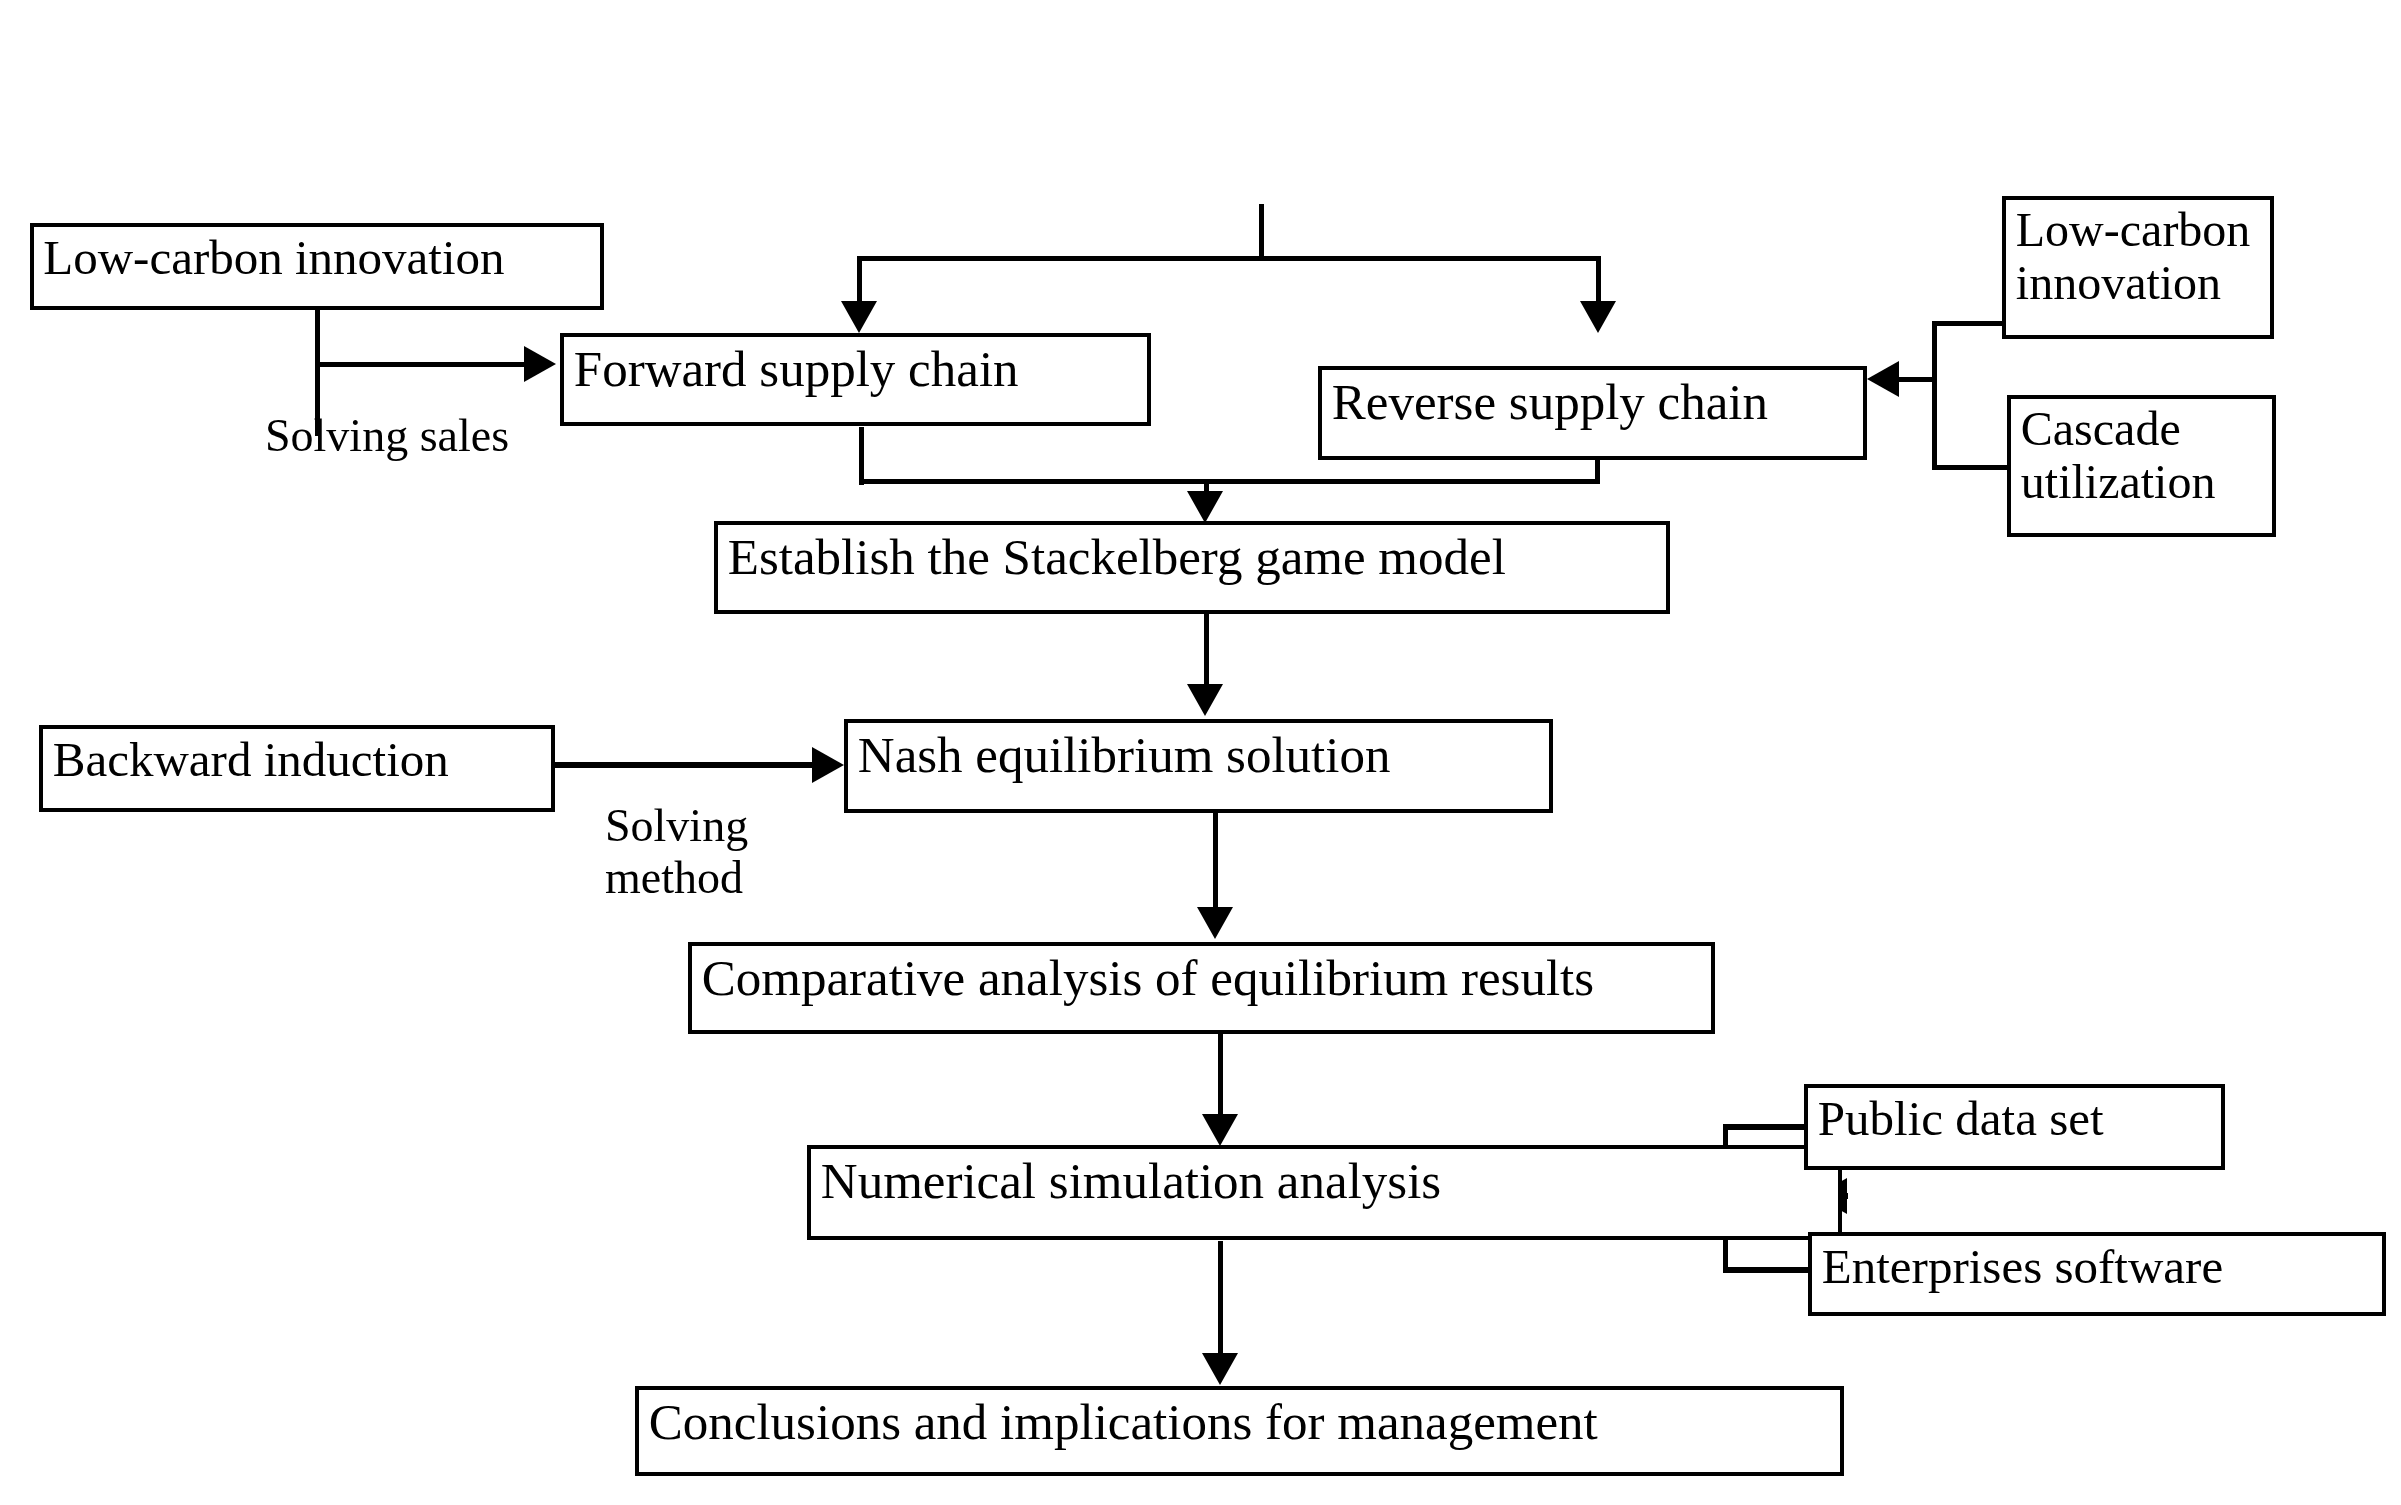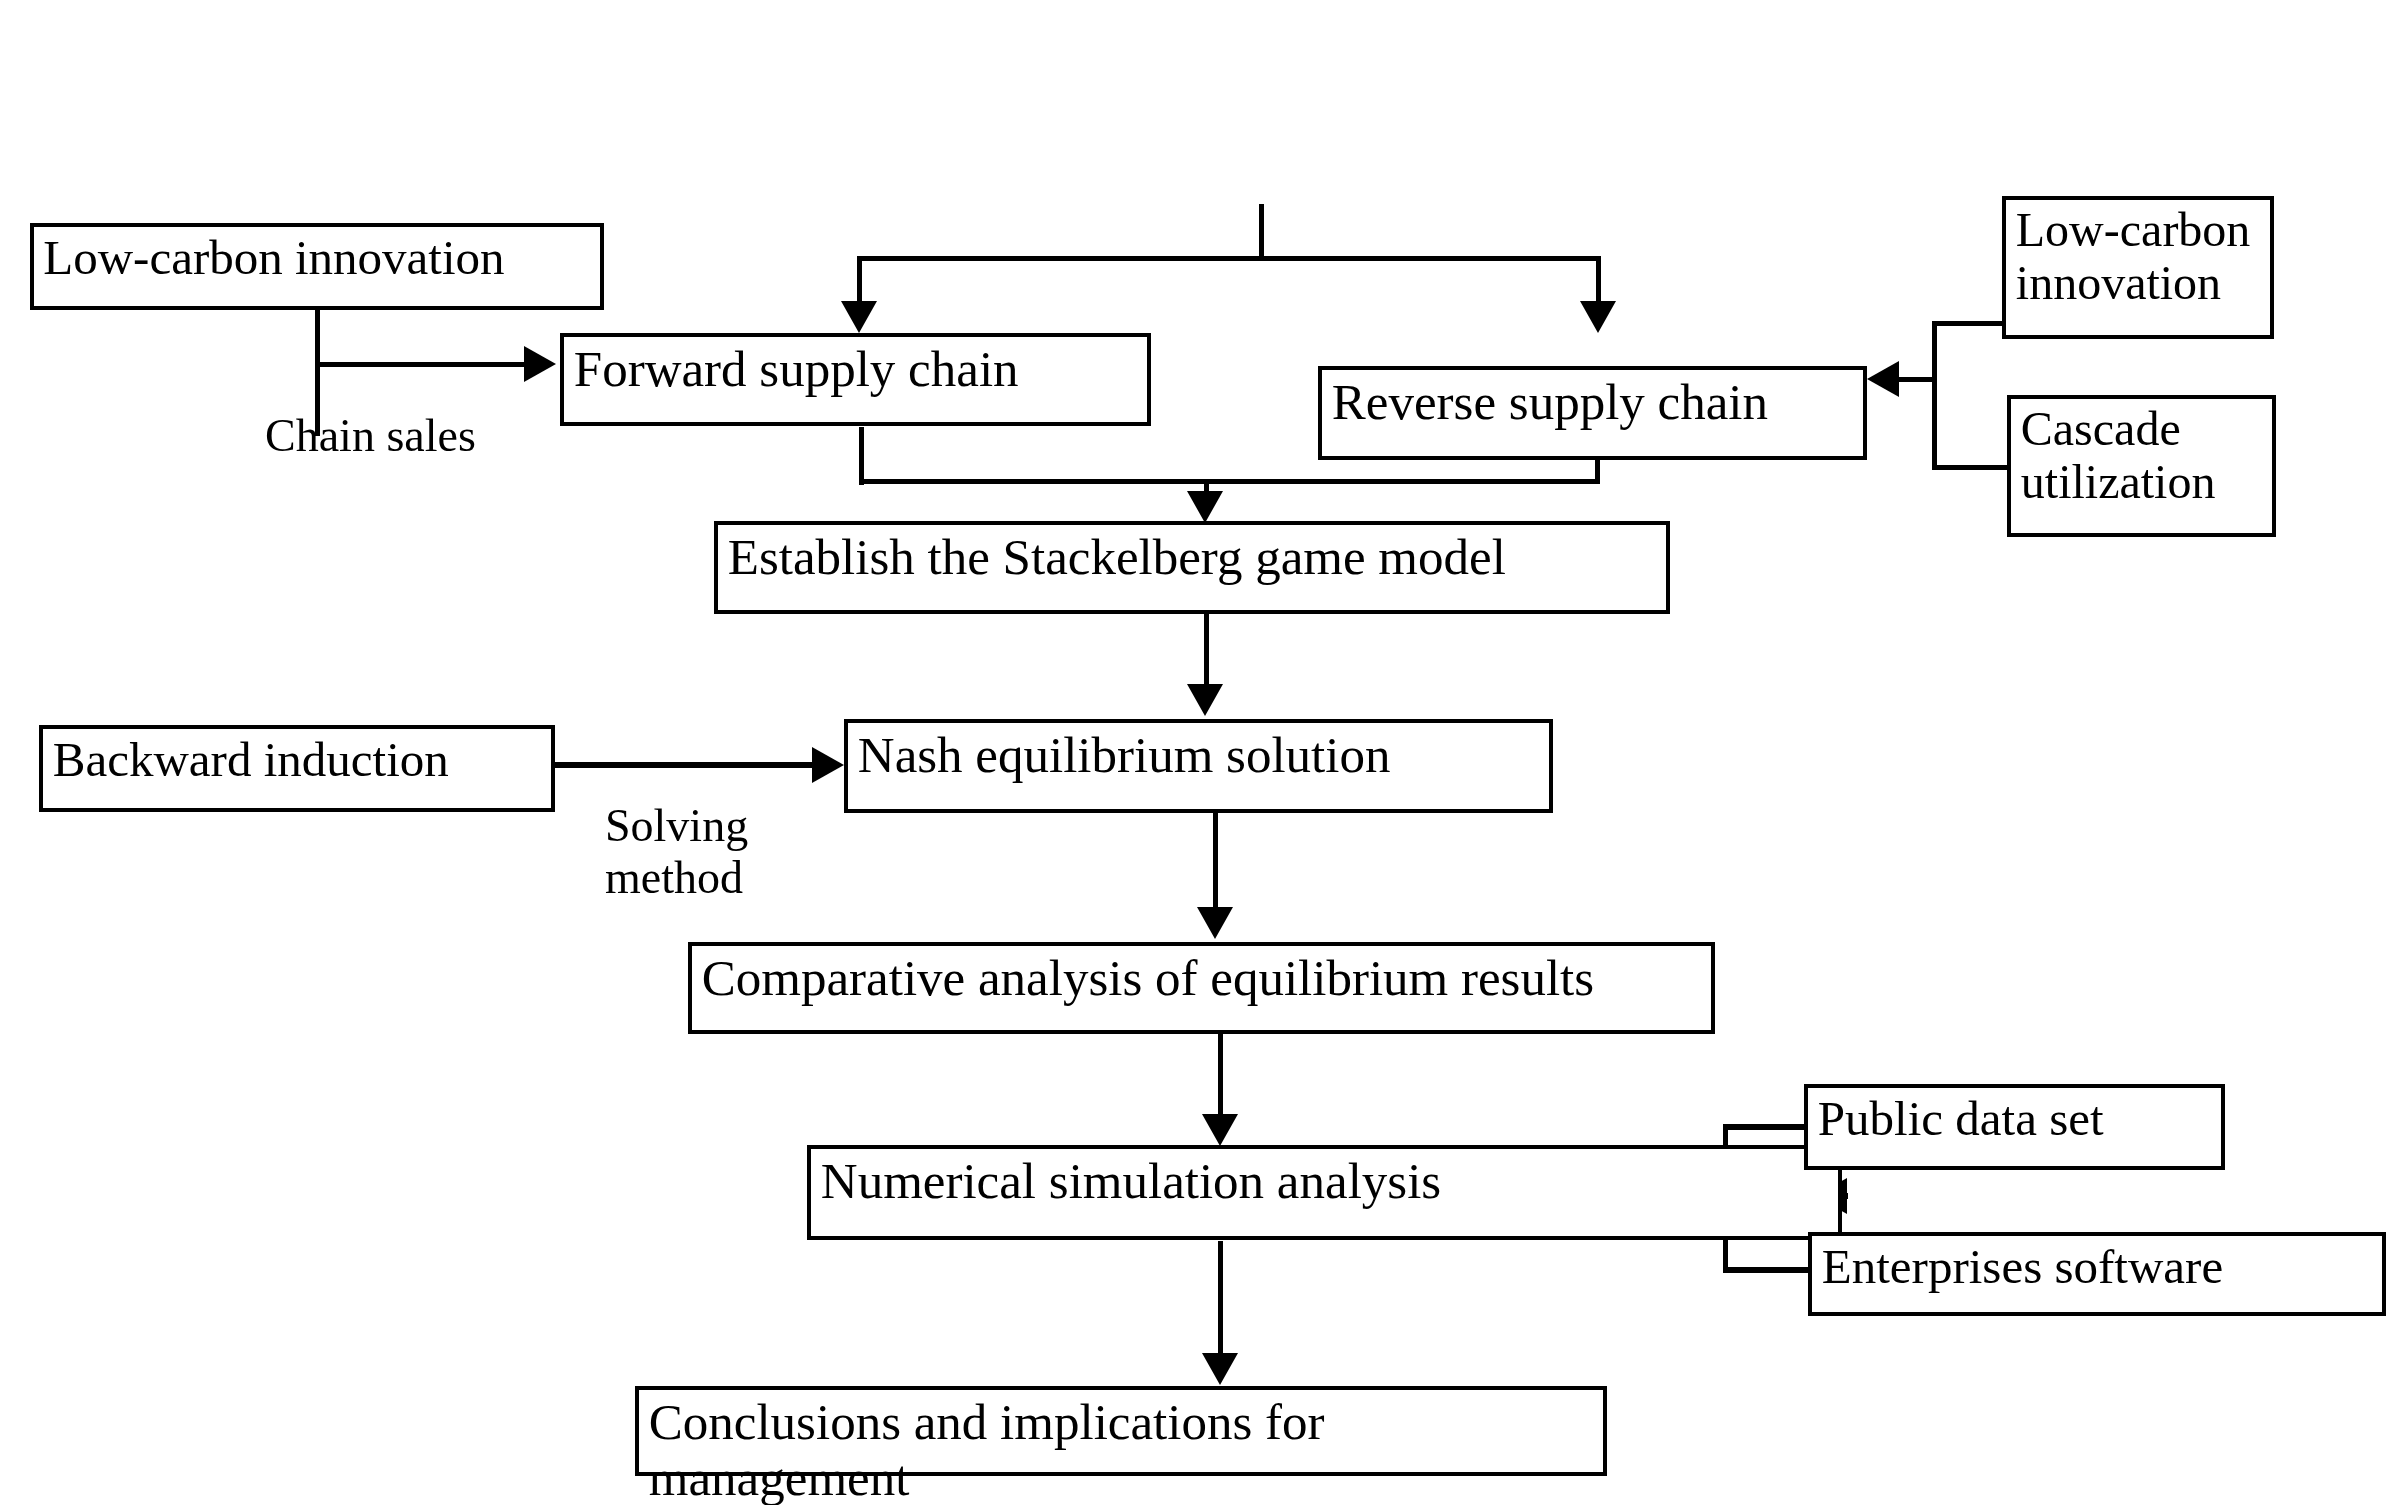--- a/index.html
+++ b/index.html
@@ -91,21 +91,21 @@
   <div class="seg" style="left:1596px; top:256px; width:4.9px; height:49px;"></div>
   <div class="arrow-down" style="left:1580px; top:301px;"></div>
 
   <div class="node" style="left:29.5px; top:223px; width:574px; height:87px; font-size:49px;">
     <span class="txt">Low-carbon innovation</span>
   </div>
 
   <div class="seg" style="left:315px; top:310px; width:4.9px; height:126px;"></div>
   <div class="seg" style="left:315px; top:362px; width:211px; height:4.9px;"></div>
   <div class="arrow-right" style="left:524px; top:346px;"></div>
-  <div class="edge-label" style="left:265px; top:410px; font-size:46px;">Chain sales</div>
+  <div class="edge-label" style="left:265px; top:410px; font-size:46px;">Solving sales</div>
 
   <div class="node" style="left:560px; top:333px; width:591px; height:93px; font-size:51px;">
     <span class="txt">Forward supply chain</span>
   </div>
 
   <div class="node" style="left:1318px; top:332px; width:549px; height:94px; font-size:51px;margin-top:34px;">
     <span class="txt">Reverse supply chain</span>
   </div>
 
   <div class="node" style="left:2002px; top:196px; width:272px; height:143px; font-size:48px;">
@@ -172,18 +172,18 @@
   <div class="seg" style="left:1723px; top:1124px; width:4.9px; height:149px;"></div>
   <div class="seg" style="left:1723px; top:1124px; width:84px; height:6.3px;"></div>
   <div class="seg" style="left:1723px; top:1267px; width:90px; height:6.3px;"></div>
   <div class="seg" style="left:1875px; top:1190px; width:-0.7px; height:0px;"></div>
   <div class="seg" style="left:1723px; top:1193px; width:125px; height:6.3px;"></div>
   <div class="arrow-left" style="left:1815px; top:1178px;"></div>
 
   <div class="seg" style="left:1218px; top:1241px; width:4.9px; height:116px;"></div>
   <div class="arrow-down" style="left:1202px; top:1353px;"></div>
 
-  <div class="node" style="left:635px; top:1386px; width:972px; height:90px; font-size:51px;">
+  <div class="node" style="left:635px; top:1386px; width:1209px; height:90px; font-size:51px;">
     <span class="txt">Conclusions and implications for management</span>
   </div>
 
 </div>
 
 
 </body></html>

